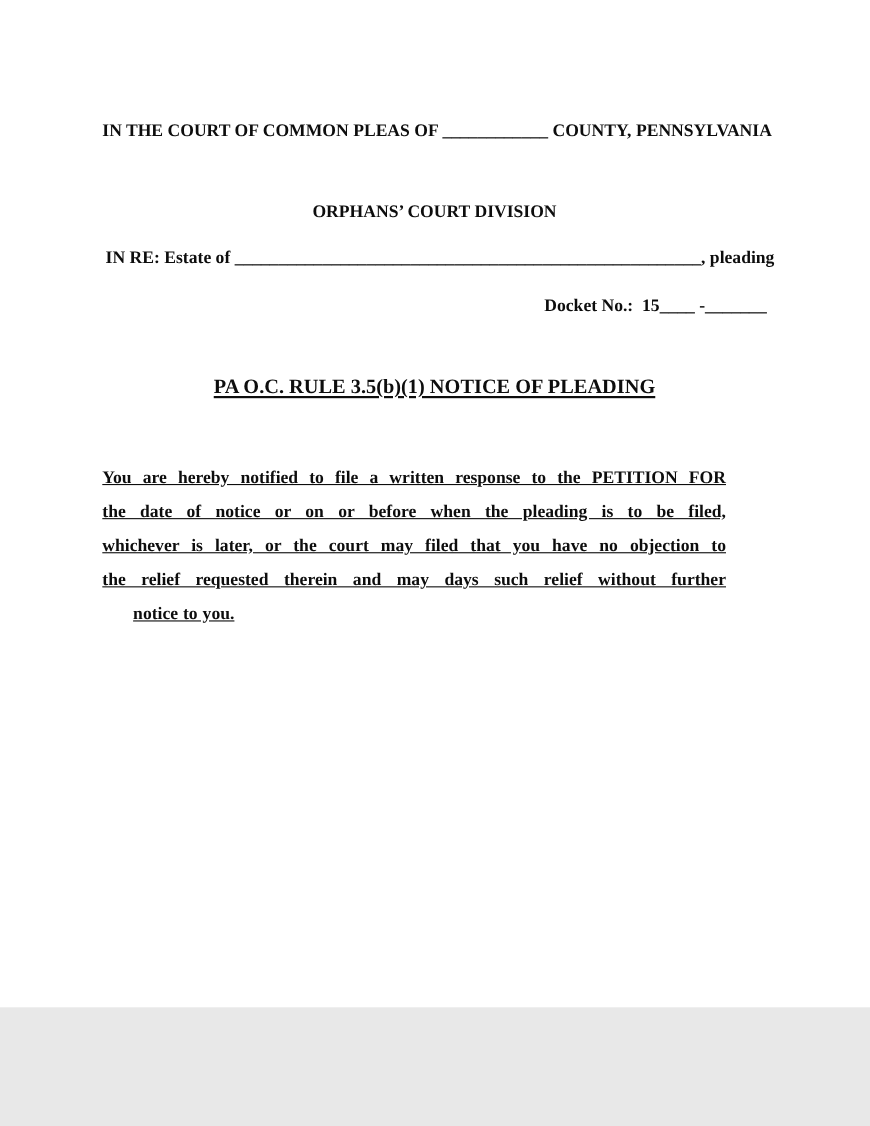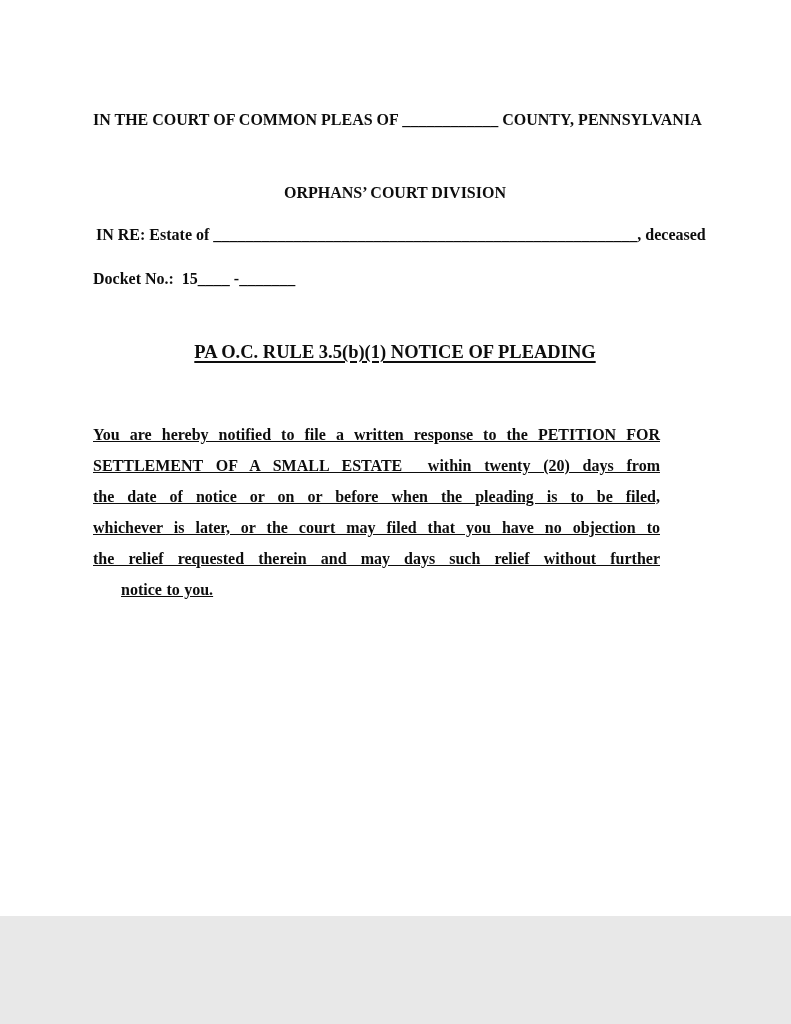--- a/index.html
+++ b/index.html
@@ -42,21 +42,21 @@
     line-height: 20px;
     text-align: left;
     white-space: nowrap;
     padding-left: 3px;
   }
   .blank-text { letter-spacing: 0; }
   .docket-line {
     top: 269px;
     font-size: 16px;
     line-height: 20px;
-    text-align: left;
+    text-align: right;
     white-space: pre;
   }
   .doc-title {
     top: 339px;
     font-size: 18.5px;
     line-height: 26px;
     text-align: center;
     white-space: nowrap;
   }
   .doc-title span {
@@ -89,32 +89,31 @@
 <div class="page">
   <div class="content">
 
     <div class="block court-line1">
       <span>IN THE COURT OF COMMON PLEAS OF </span><span class="blank-text">____________</span><span> COUNTY, PENNSYLVANIA</span>
     </div>
 
     <div class="block court-line2">ORPHANS’ COURT DIVISION</div>
 
     <div class="block estate-line">
-      <span>IN RE: Estate of </span><span class="blank-text">_____________________________________________________</span><span>, deceased</span>
+      <span>IN RE: Estate of </span><span class="blank-text">_____________________________________________________</span><span>, pleading</span>
     </div>
 
     <div class="block docket-line">Docket No.:  15____ -_______</div>
 
     <div class="block doc-title">
       <span>PA O.C. RULE 3.5(b)(1) NOTICE OF PLEADING</span>
     </div>
 
     <div class="block body-paragraph">
       <div class="body-line">You are hereby notified to file a written response to the PETITION FOR</div>
-      <div class="body-line">SETTLEMENT OF A SMALL ESTATE&nbsp; within twenty (20) days from</div>
       <div class="body-line">the date of notice or on or before when the pleading is to be filed,</div>
       <div class="body-line">whichever is later, or the court may filed that you have no objection to</div>
       <div class="body-line">the relief requested therein and may days such relief without further</div>
       <div class="body-line last">notice to you.</div>
     </div>
 
   </div>
 </div>
 
 </body></html>

